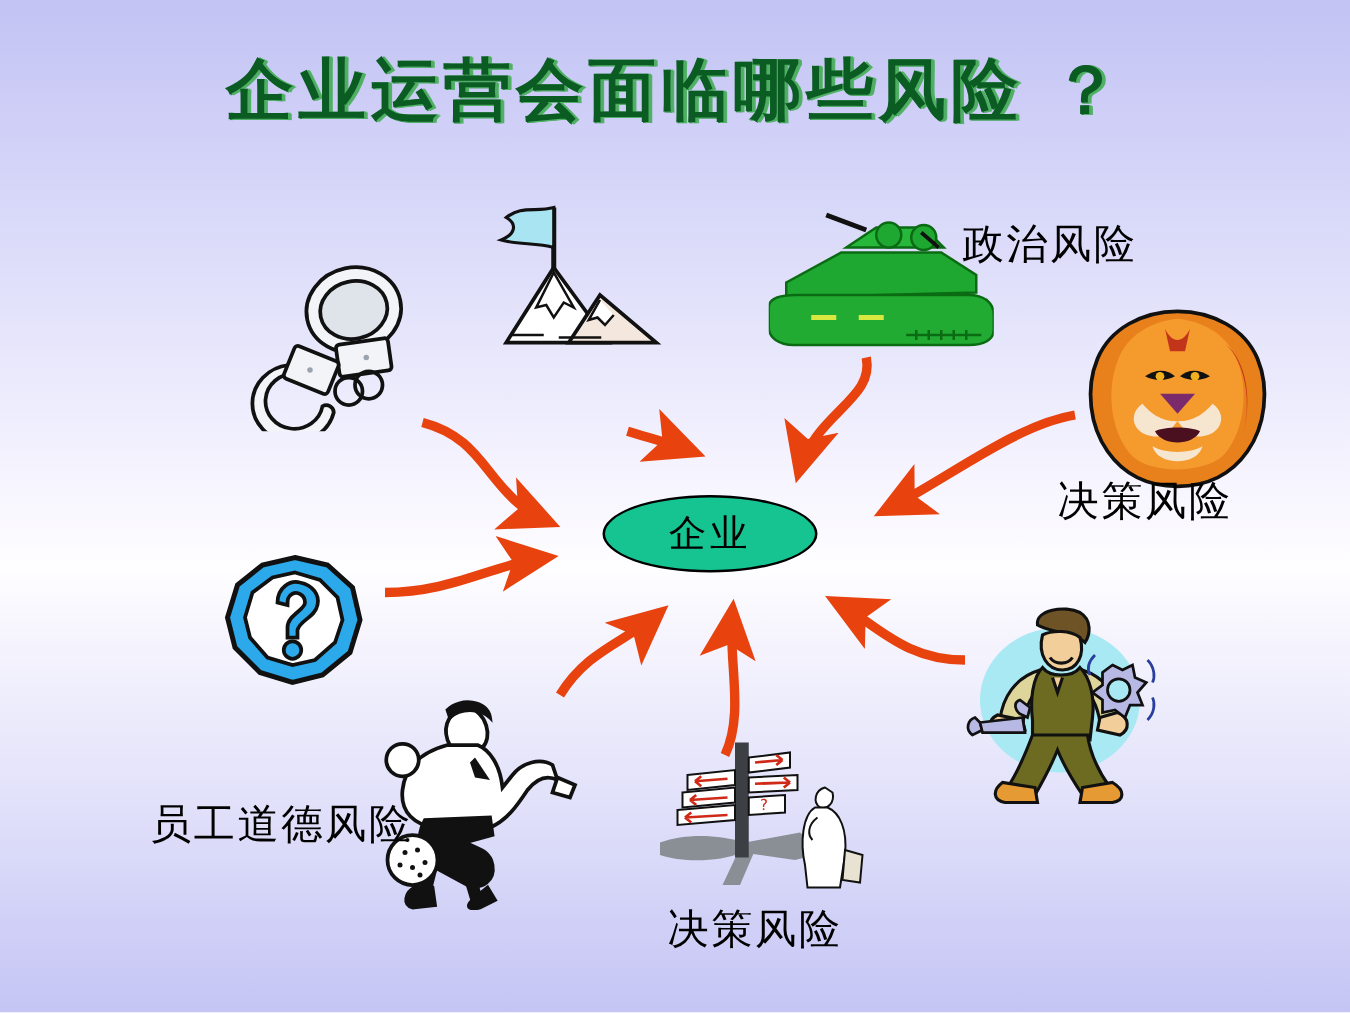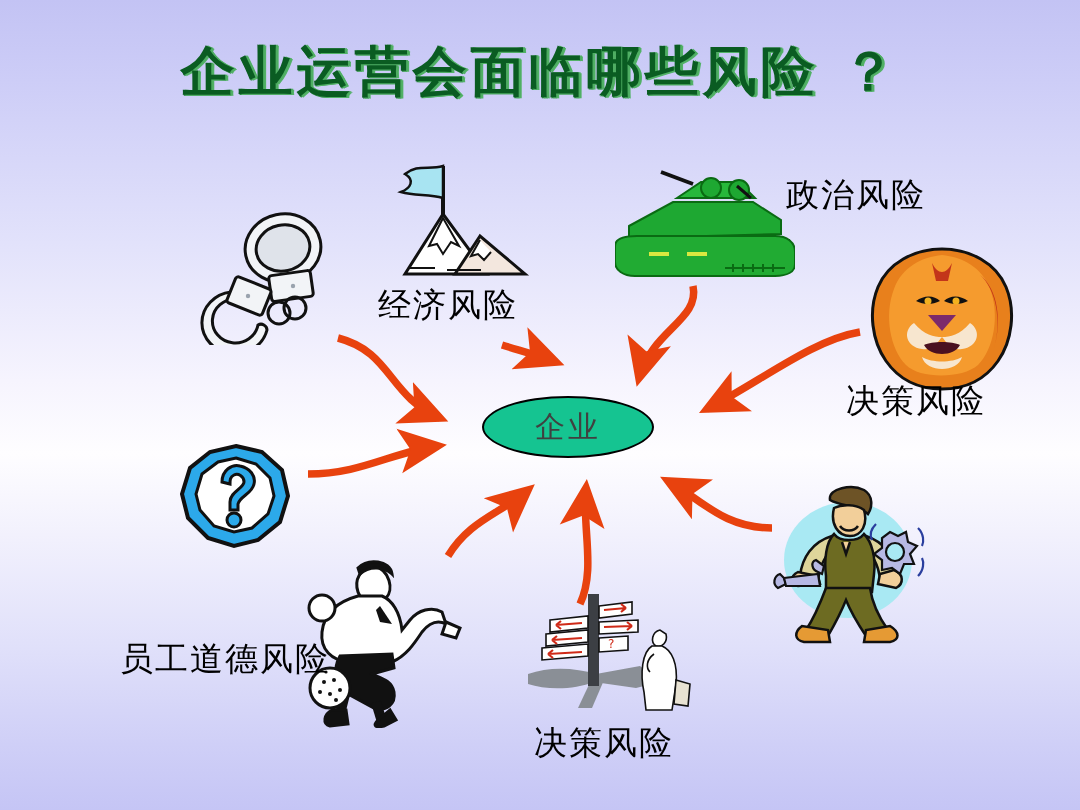--- a/index.html
+++ b/index.html
@@ -69,21 +69,21 @@
     border: 2.5px solid #000000;
     box-sizing: border-box;
     display: flex;
     align-items: center;
     justify-content: center;
   }
   #center-node span {
     font-family: "DejaVu Serif", "Liberation Serif", serif;
     font-size: 30px;
     letter-spacing: 3px;
-    color: #404040;
+    color: #000000;
   }
 
   
   .layer {
     position: absolute;
     left: 0; top: 0;
     width: 1080px;
     height: 810px;
   }
   #arrow-layer { pointer-events: none; }
@@ -285,23 +285,22 @@
       <circle cx="123" cy="68" r="9" fill="#a9e9f3"></circle>
     </g>
     <g stroke="#2a3e9e" stroke-width="2.2" fill="none">
       <path d="M146,44 C152,50 152,58 150,62"></path>
       <path d="M146,92 C152,86 152,78 150,74"></path>
       <path d="M104,40 C98,46 98,52 100,56"></path>
     </g>
   </svg>
 
 
-  <div class="node-label" style="left:378px; top:288px;">经济风险</div>
-
-  <div class="node-label" style="left:770px; top:178px;margin-left:16px;">政治风险</div>
+
+  <div class="node-label" style="left:770px; top:178px;">政治风险</div>
 
   <div class="node-label" style="left:846px; top:384px;">决策风险</div>
 
 
   <div class="node-label" style="left:76px; top:642px;margin-left:44px;">员工道德风险</div>
 
   <div class="node-label" style="left:534px; top:726px;">决策风险</div>
 
 
 </div>

